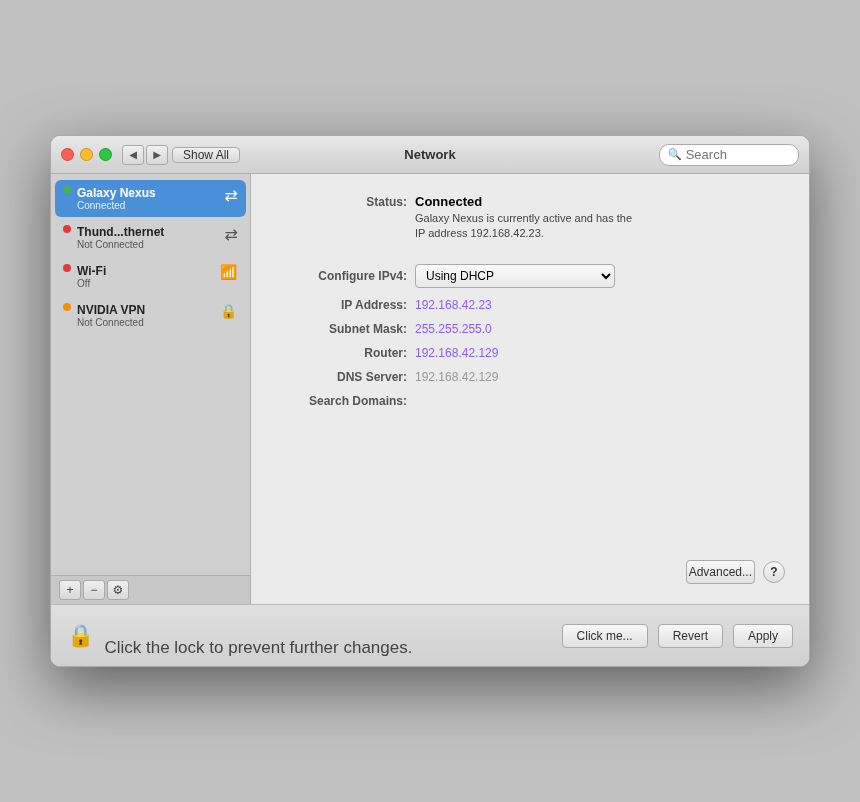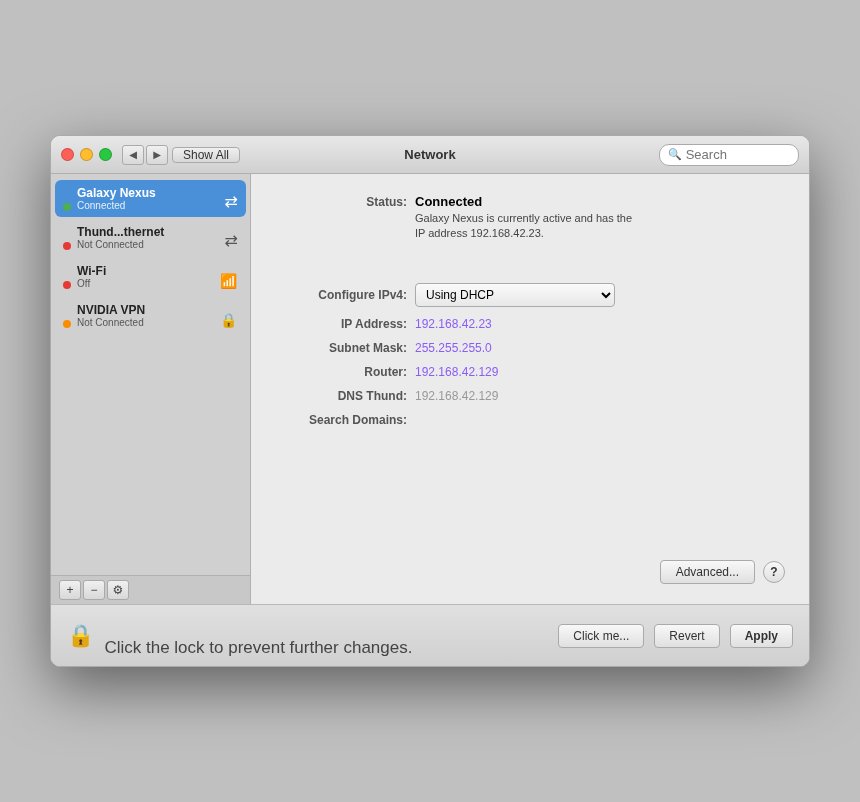--- a/index.html
+++ b/index.html
@@ -148,21 +148,21 @@
       border-right: 1px solid #b0b0b0;
       display: flex;
       flex-direction: column;
     }
     .sidebar-list {
       flex: 1;
       padding: 6px 4px;
     }
     .sidebar-item {
       display: flex;
-      align-items: flex-end;
+      align-items: flex-start;
       padding: 6px 8px;
       border-radius: 6px;
       cursor: pointer;
       margin-bottom: 2px;
     }
     .sidebar-item.active {
       background: #4a90d9;
     }
     .sidebar-item .status-dot {
       width: 8px;
@@ -265,34 +265,33 @@
     .configure-select {
       height: 24px;
       border: 1px solid #aaa;
       border-radius: 4px;
       background: linear-gradient(to bottom, #fafafa, #e8e8e8);
       font-size: 12px;
       padding: 0 6px;
       cursor: pointer;
       min-width: 200px;
       appearance: auto;
-      margin-top: 19px;
     }
 
     .spacer { flex: 1; }
 
     .detail-actions {
       display: flex;
       align-items: center;
       justify-content: flex-end;
       gap: 8px;
       margin-top: 10px;
     }
     .action-btn {
-      padding: 4px 15px;
+      padding: 4px 2px;
       background: linear-gradient(to bottom, #f8f8f8, #e0e0e0);
       border: 1px solid #aaa;
       border-radius: 4px;
       font-size: 12px;
       cursor: pointer;
       color: #333;
     }
     .help-btn {
       width: 22px;
       height: 22px;
@@ -331,21 +330,20 @@
       padding: 4px 14px;
       background: linear-gradient(to bottom, #f8f8f8, #e0e0e0);
       border: 1px solid #aaa;
       border-radius: 4px;
       font-size: 12px;
       cursor: pointer;
       color: #333;
     }
     .footer-btn.apply {
       background: linear-gradient(to bottom, #f8f8f8, #e0e0e0);
-      font-weight: bold;
     }
   </style>
 </head>
 <body>
 
 <div class="window">
 
   <div class="title-bar">
     <div class="traffic-lights">
       <div class="traffic-light close"></div>
@@ -446,21 +444,21 @@
         <span class="detail-label">Subnet Mask:</span>
         <span class="detail-value">255.255.255.0</span>
       </div>
 
       <div class="detail-row">
         <span class="detail-label">Router:</span>
         <span class="detail-value">192.168.42.129</span>
       </div>
 
       <div class="detail-row">
-        <span class="detail-label">DNS Thund:</span>
+        <span class="detail-label">DNS Server:</span>
         <span class="detail-value gray">192.168.42.129</span>
       </div>
 
       <div class="detail-row">
         <span class="detail-label">Search Domains:</span>
         <span class="detail-value"></span>
       </div>
 
       <div class="spacer"></div>
 

